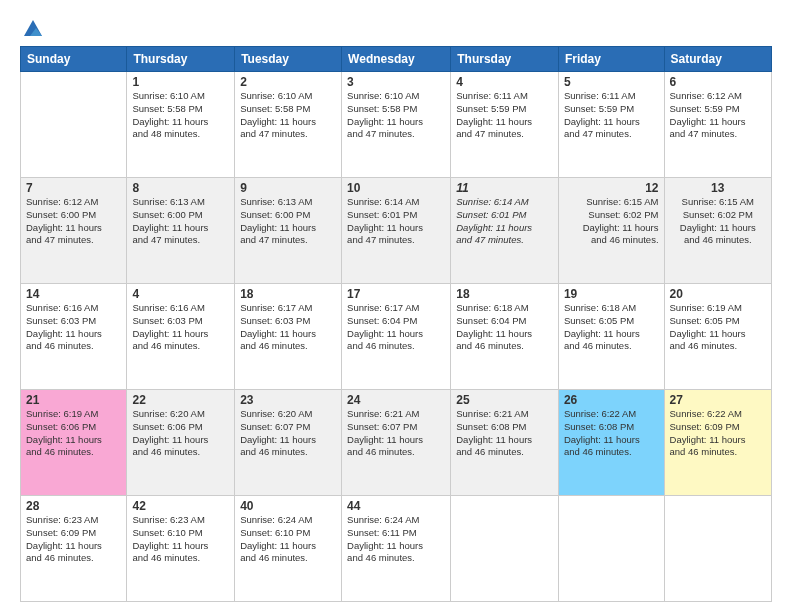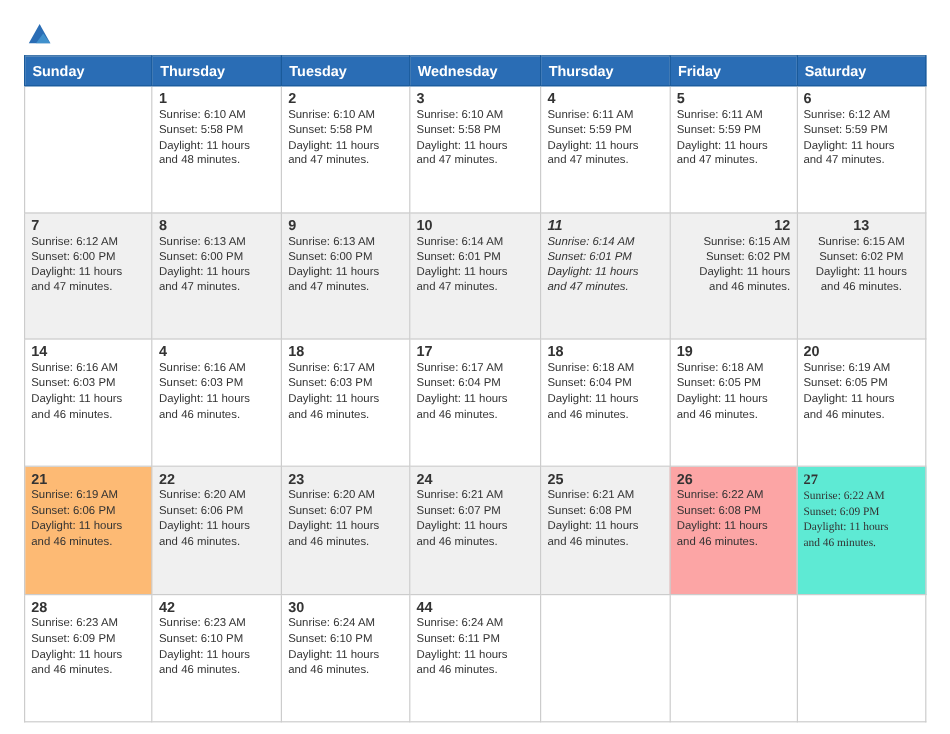--- a/index.html
+++ b/index.html
@@ -198,60 +198,60 @@
           <td>
             <span class="day-number">19</span>
             <div class="day-info">Sunrise: 6:18 AM<br>Sunset: 6:05 PM<br>Daylight: 11 hours<br>and 46 minutes.</div>
           </td>
           <td>
             <span class="day-number">20</span>
             <div class="day-info">Sunrise: 6:19 AM<br>Sunset: 6:05 PM<br>Daylight: 11 hours<br>and 46 minutes.</div>
           </td>
         </tr>
         <tr class="row-even">
-          <td style="background: #fdba74; margin-top: 20px;">
+          <td style="background: #f9a8d4; margin-top: 20px;">
             <span class="day-number">21</span>
             <div class="day-info">Sunrise: 6:19 AM<br>Sunset: 6:06 PM<br>Daylight: 11 hours<br>and 46 minutes.</div>
           </td>
           <td style="background: rgb(240, 240, 240);">
             <span class="day-number">22</span>
             <div class="day-info">Sunrise: 6:20 AM<br>Sunset: 6:06 PM<br>Daylight: 11 hours<br>and 46 minutes.</div>
           </td>
           <td style="background: rgb(240, 240, 240); margin-left: 23px;">
             <span class="day-number">23</span>
             <div class="day-info">Sunrise: 6:20 AM<br>Sunset: 6:07 PM<br>Daylight: 11 hours<br>and 46 minutes.</div>
           </td>
           <td style="background: rgb(240, 240, 240); margin-top: 27px;">
             <span class="day-number">24</span>
             <div class="day-info">Sunrise: 6:21 AM<br>Sunset: 6:07 PM<br>Daylight: 11 hours<br>and 46 minutes.</div>
           </td>
           <td style="background: rgb(240, 240, 240);">
             <span class="day-number">25</span>
             <div class="day-info">Sunrise: 6:21 AM<br>Sunset: 6:08 PM<br>Daylight: 11 hours<br>and 46 minutes.</div>
           </td>
-          <td style="background: #fca5a5; margin-top: 32px;">
+          <td style="background: #7dd3fc; margin-top: 32px;">
             <span class="day-number">26</span>
             <div class="day-info">Sunrise: 6:22 AM<br>Sunset: 6:08 PM<br>Daylight: 11 hours<br>and 46 minutes.</div>
           </td>
-          <td style="background: #5eead4; font-family: Liberation Serif, serif;">
+          <td style="background: #fef9c3;">
             <span class="day-number">27</span>
             <div class="day-info">Sunrise: 6:22 AM<br>Sunset: 6:09 PM<br>Daylight: 11 hours<br>and 46 minutes.</div>
           </td>
         </tr>
         <tr class="row-odd">
           <td>
             <span class="day-number">28</span>
             <div class="day-info">Sunrise: 6:23 AM<br>Sunset: 6:09 PM<br>Daylight: 11 hours<br>and 46 minutes.</div>
           </td>
           <td>
             <span class="day-number">42</span>
             <div class="day-info">Sunrise: 6:23 AM<br>Sunset: 6:10 PM<br>Daylight: 11 hours<br>and 46 minutes.</div>
           </td>
           <td>
-            <span class="day-number">30</span>
+            <span class="day-number">40</span>
             <div class="day-info">Sunrise: 6:24 AM<br>Sunset: 6:10 PM<br>Daylight: 11 hours<br>and 46 minutes.</div>
           </td>
           <td>
             <span class="day-number">44</span>
             <div class="day-info">Sunrise: 6:24 AM<br>Sunset: 6:11 PM<br>Daylight: 11 hours<br>and 46 minutes.</div>
           </td>
           <td class="empty-cell">&nbsp;</td>
           <td class="empty-cell">&nbsp;</td>
           <td class="empty-cell">&nbsp;</td>
         </tr>

